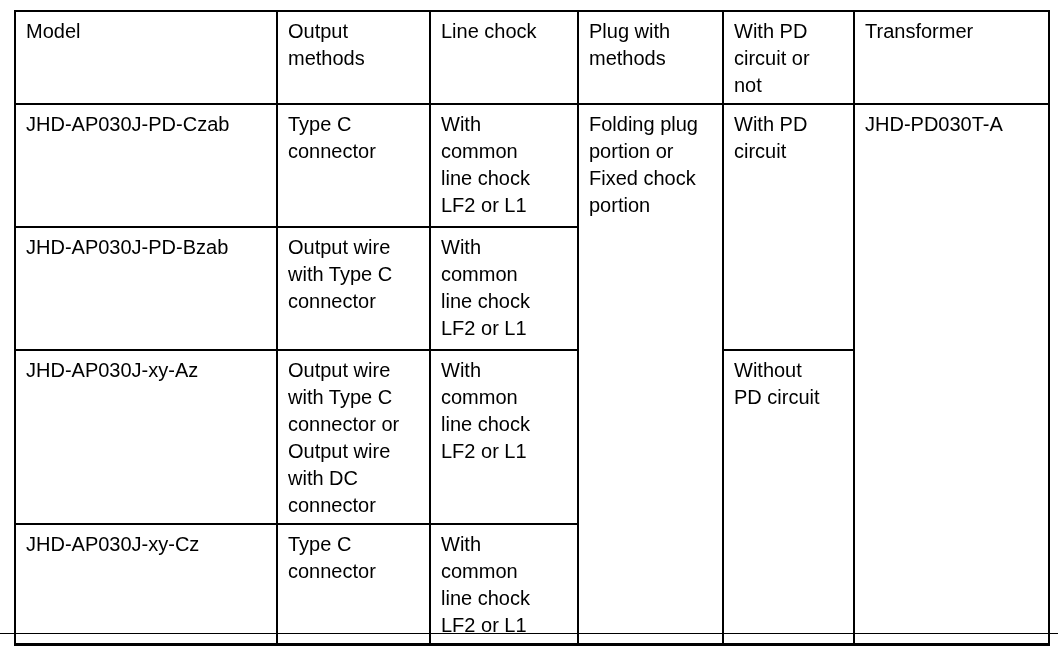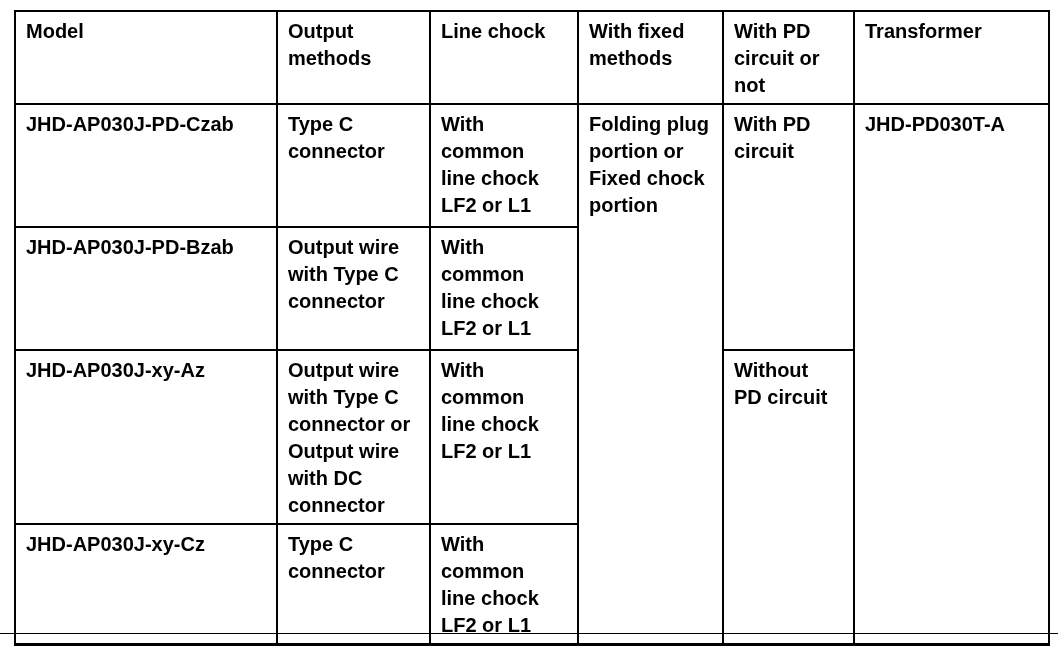--- a/index.html
+++ b/index.html
@@ -33,21 +33,21 @@
     border-collapse: collapse;
     table-layout: fixed;
     border: 2px solid #000000;
     border-bottom: 6px solid #000000;
   }
   table.spec th,
   table.spec td {
     border: 2px solid #000000;
     vertical-align: top;
     text-align: left;
-    font-weight: bold;
+    font-weight: normal;
     font-size: 20px;
     line-height: 27px;
     padding: 6px 6px 4px 10px;
     white-space: pre-line;
     overflow: hidden;
     color: #000000;
     background: #ffffff;
   }
   tr.hdr   { height: 86px;  }
   tr.row-1 { height: 123px; padding-left: 44px; }
@@ -69,21 +69,21 @@
       <col style="width:131px">
       <col style="width:195px">
     </colgroup>
 
     <tbody>
         <tr class="hdr">
       <th>Model</th>
       <th>Output
 methods</th>
       <th>Line chock</th>
-      <th>With fixed
+      <th>Plug with
 methods</th>
       <th>With PD
 circuit or
 not</th>
       <th>Transformer</th>
     </tr>
 
     <tr class="row-1">
       <td>JHD-AP030J-PD-Czab</td>
       <td>Type C

